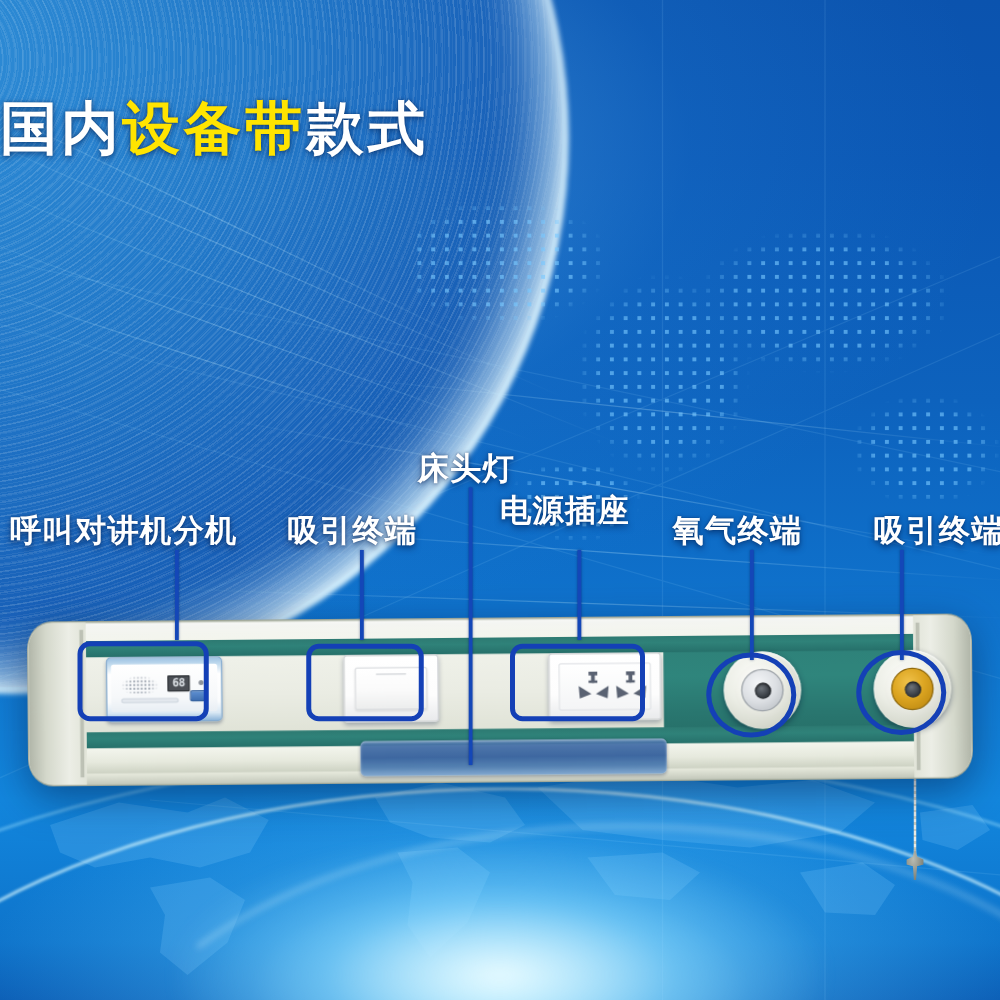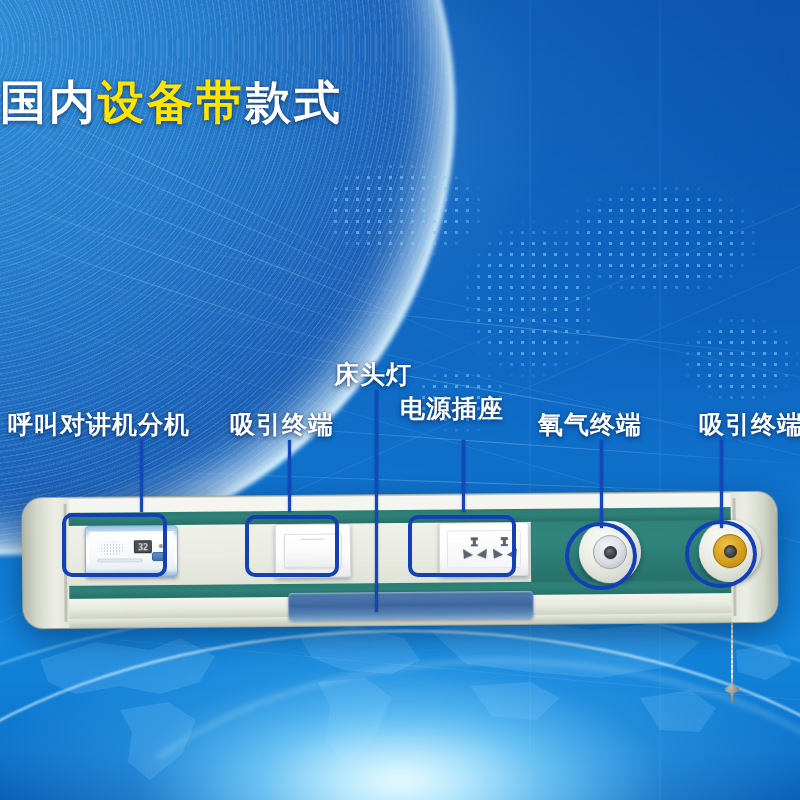--- a/index.html
+++ b/index.html
@@ -460,21 +460,21 @@
       <div class="rail"></div>
       <div class="slider"></div>
 
       <div class="endcap left"></div>
       <div class="endcap right"></div>
       <div class="bhu-gloss"></div>
 
       <div class="intercom">
         <div class="ic-face">
           <div class="ic-grille"></div>
-          <div class="ic-display">32</div>
+          <div class="ic-display">68</div>
           <div class="ic-led"></div>
           <div class="ic-slot"></div>
           <div class="ic-btn"></div>
         </div>
       </div>
 
       <div class="switch">
         <div class="switch-rocker"></div>
       </div>
 

